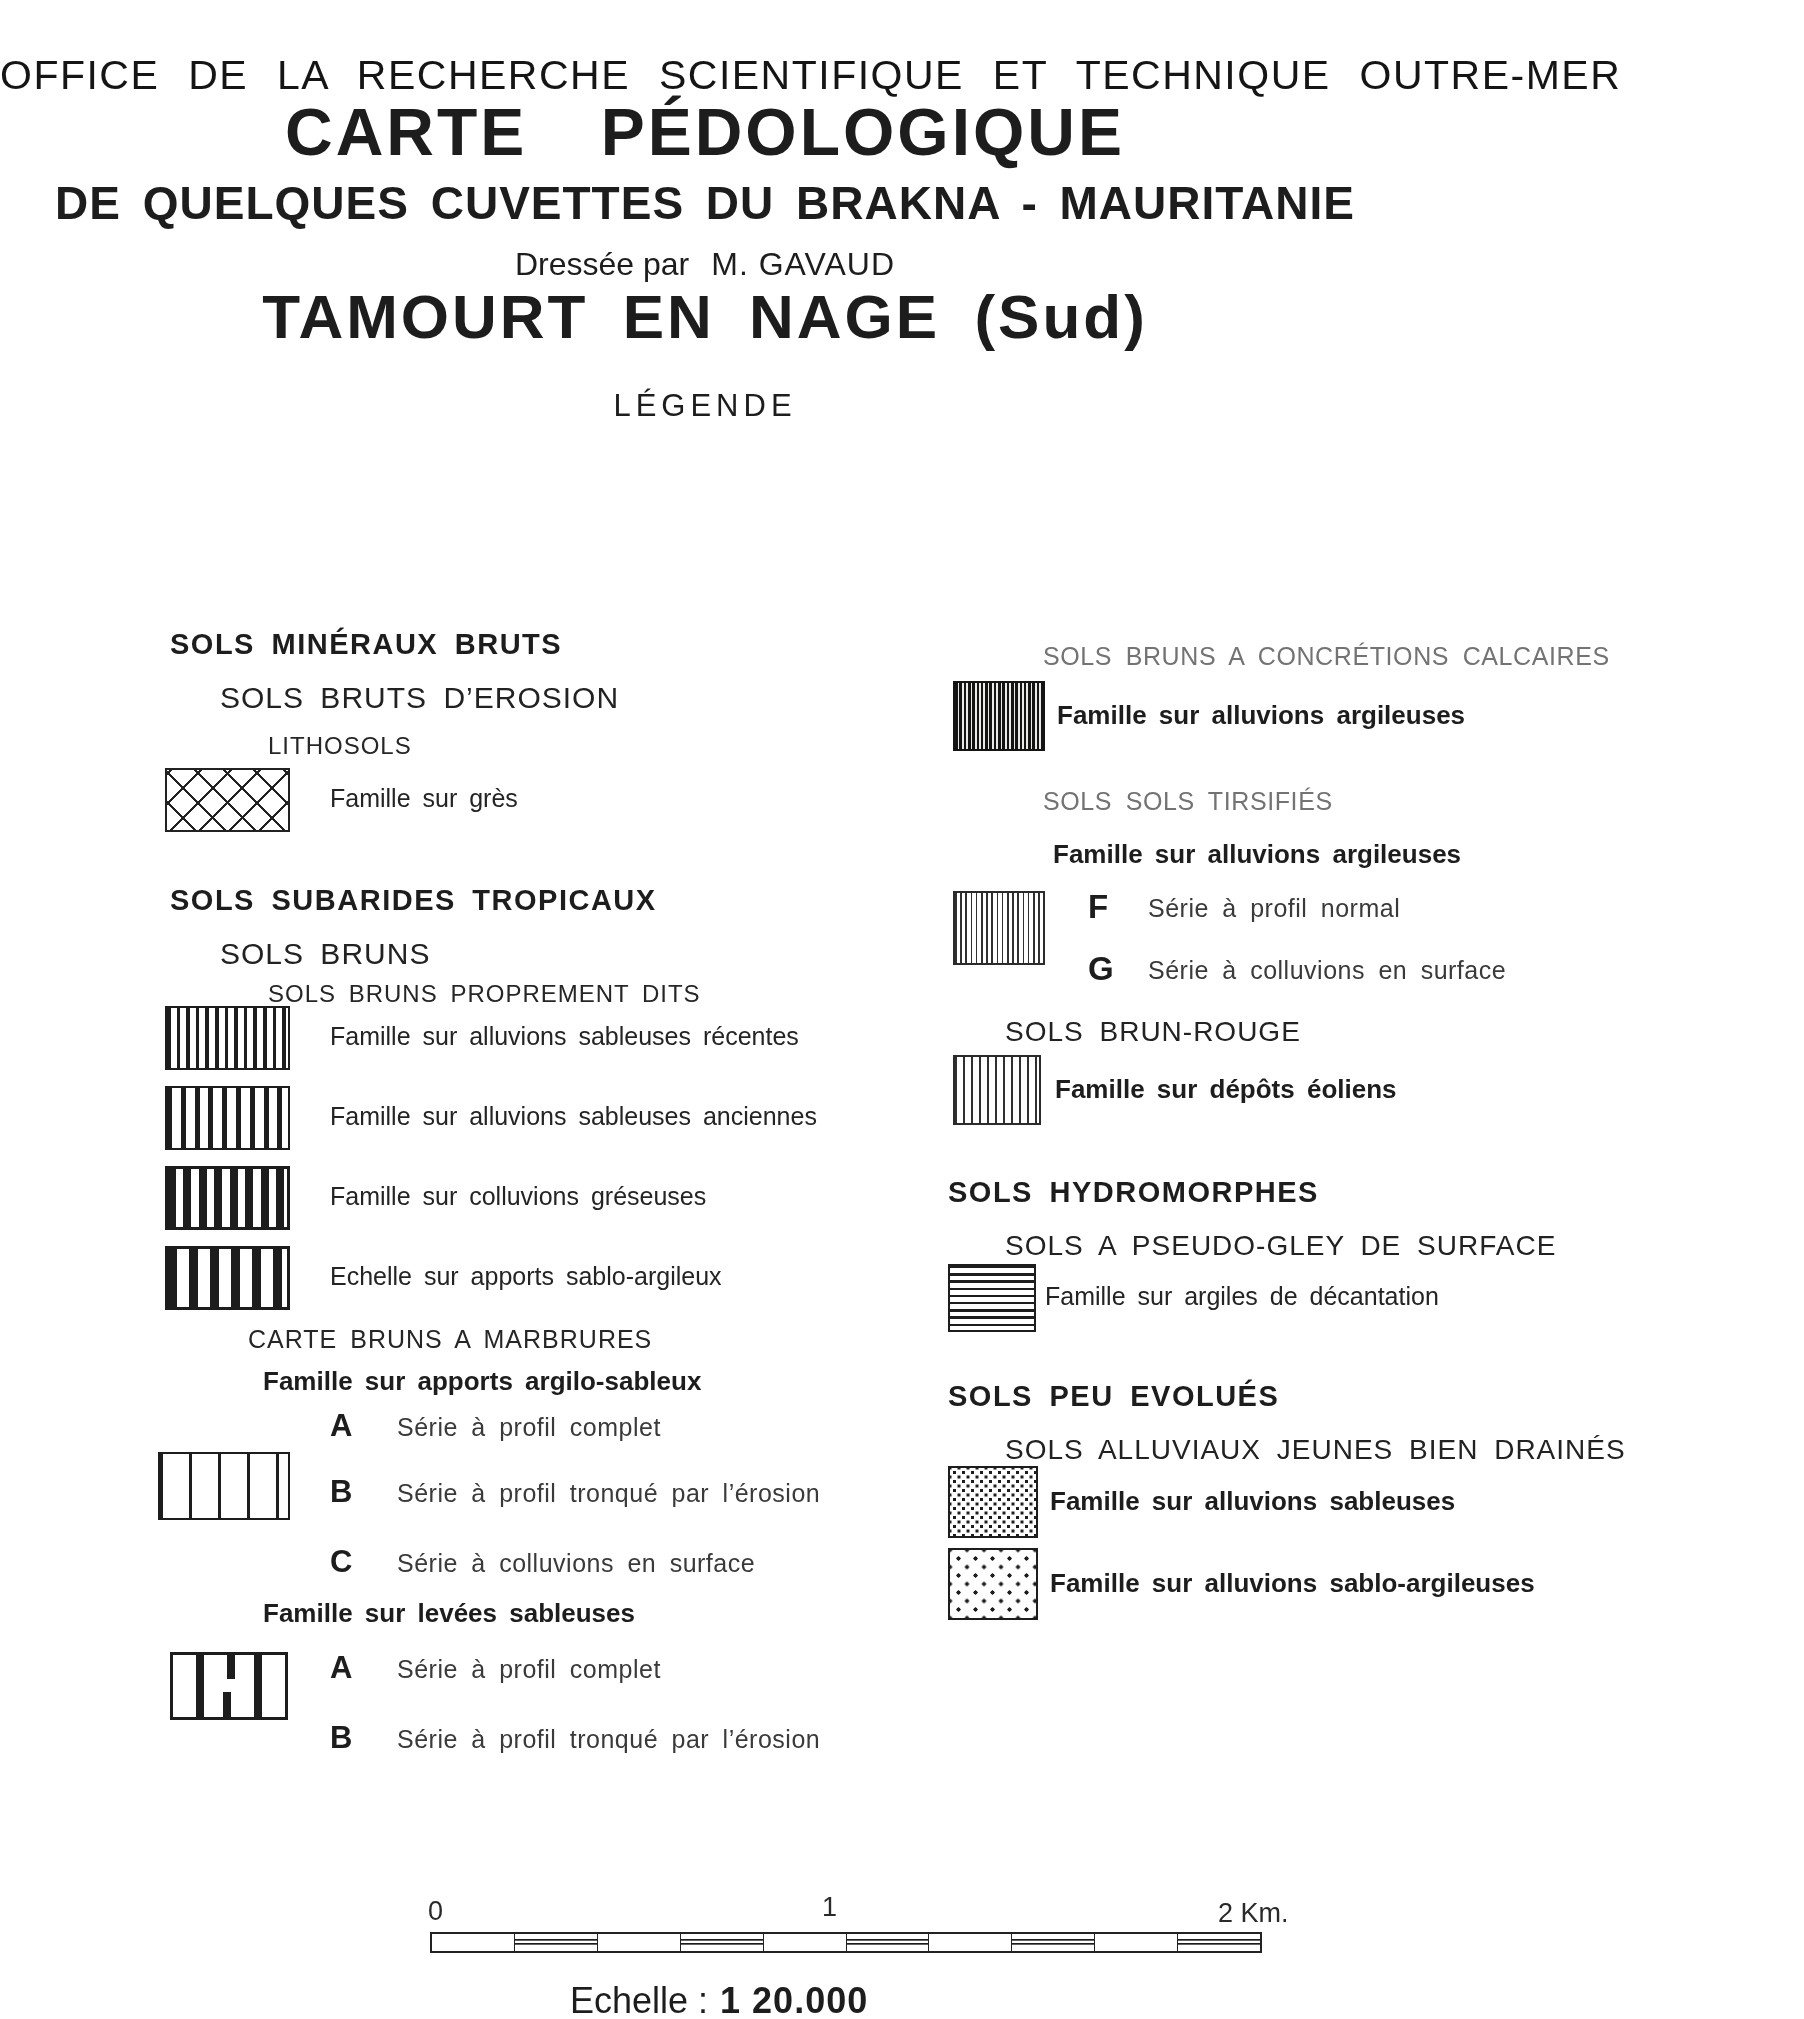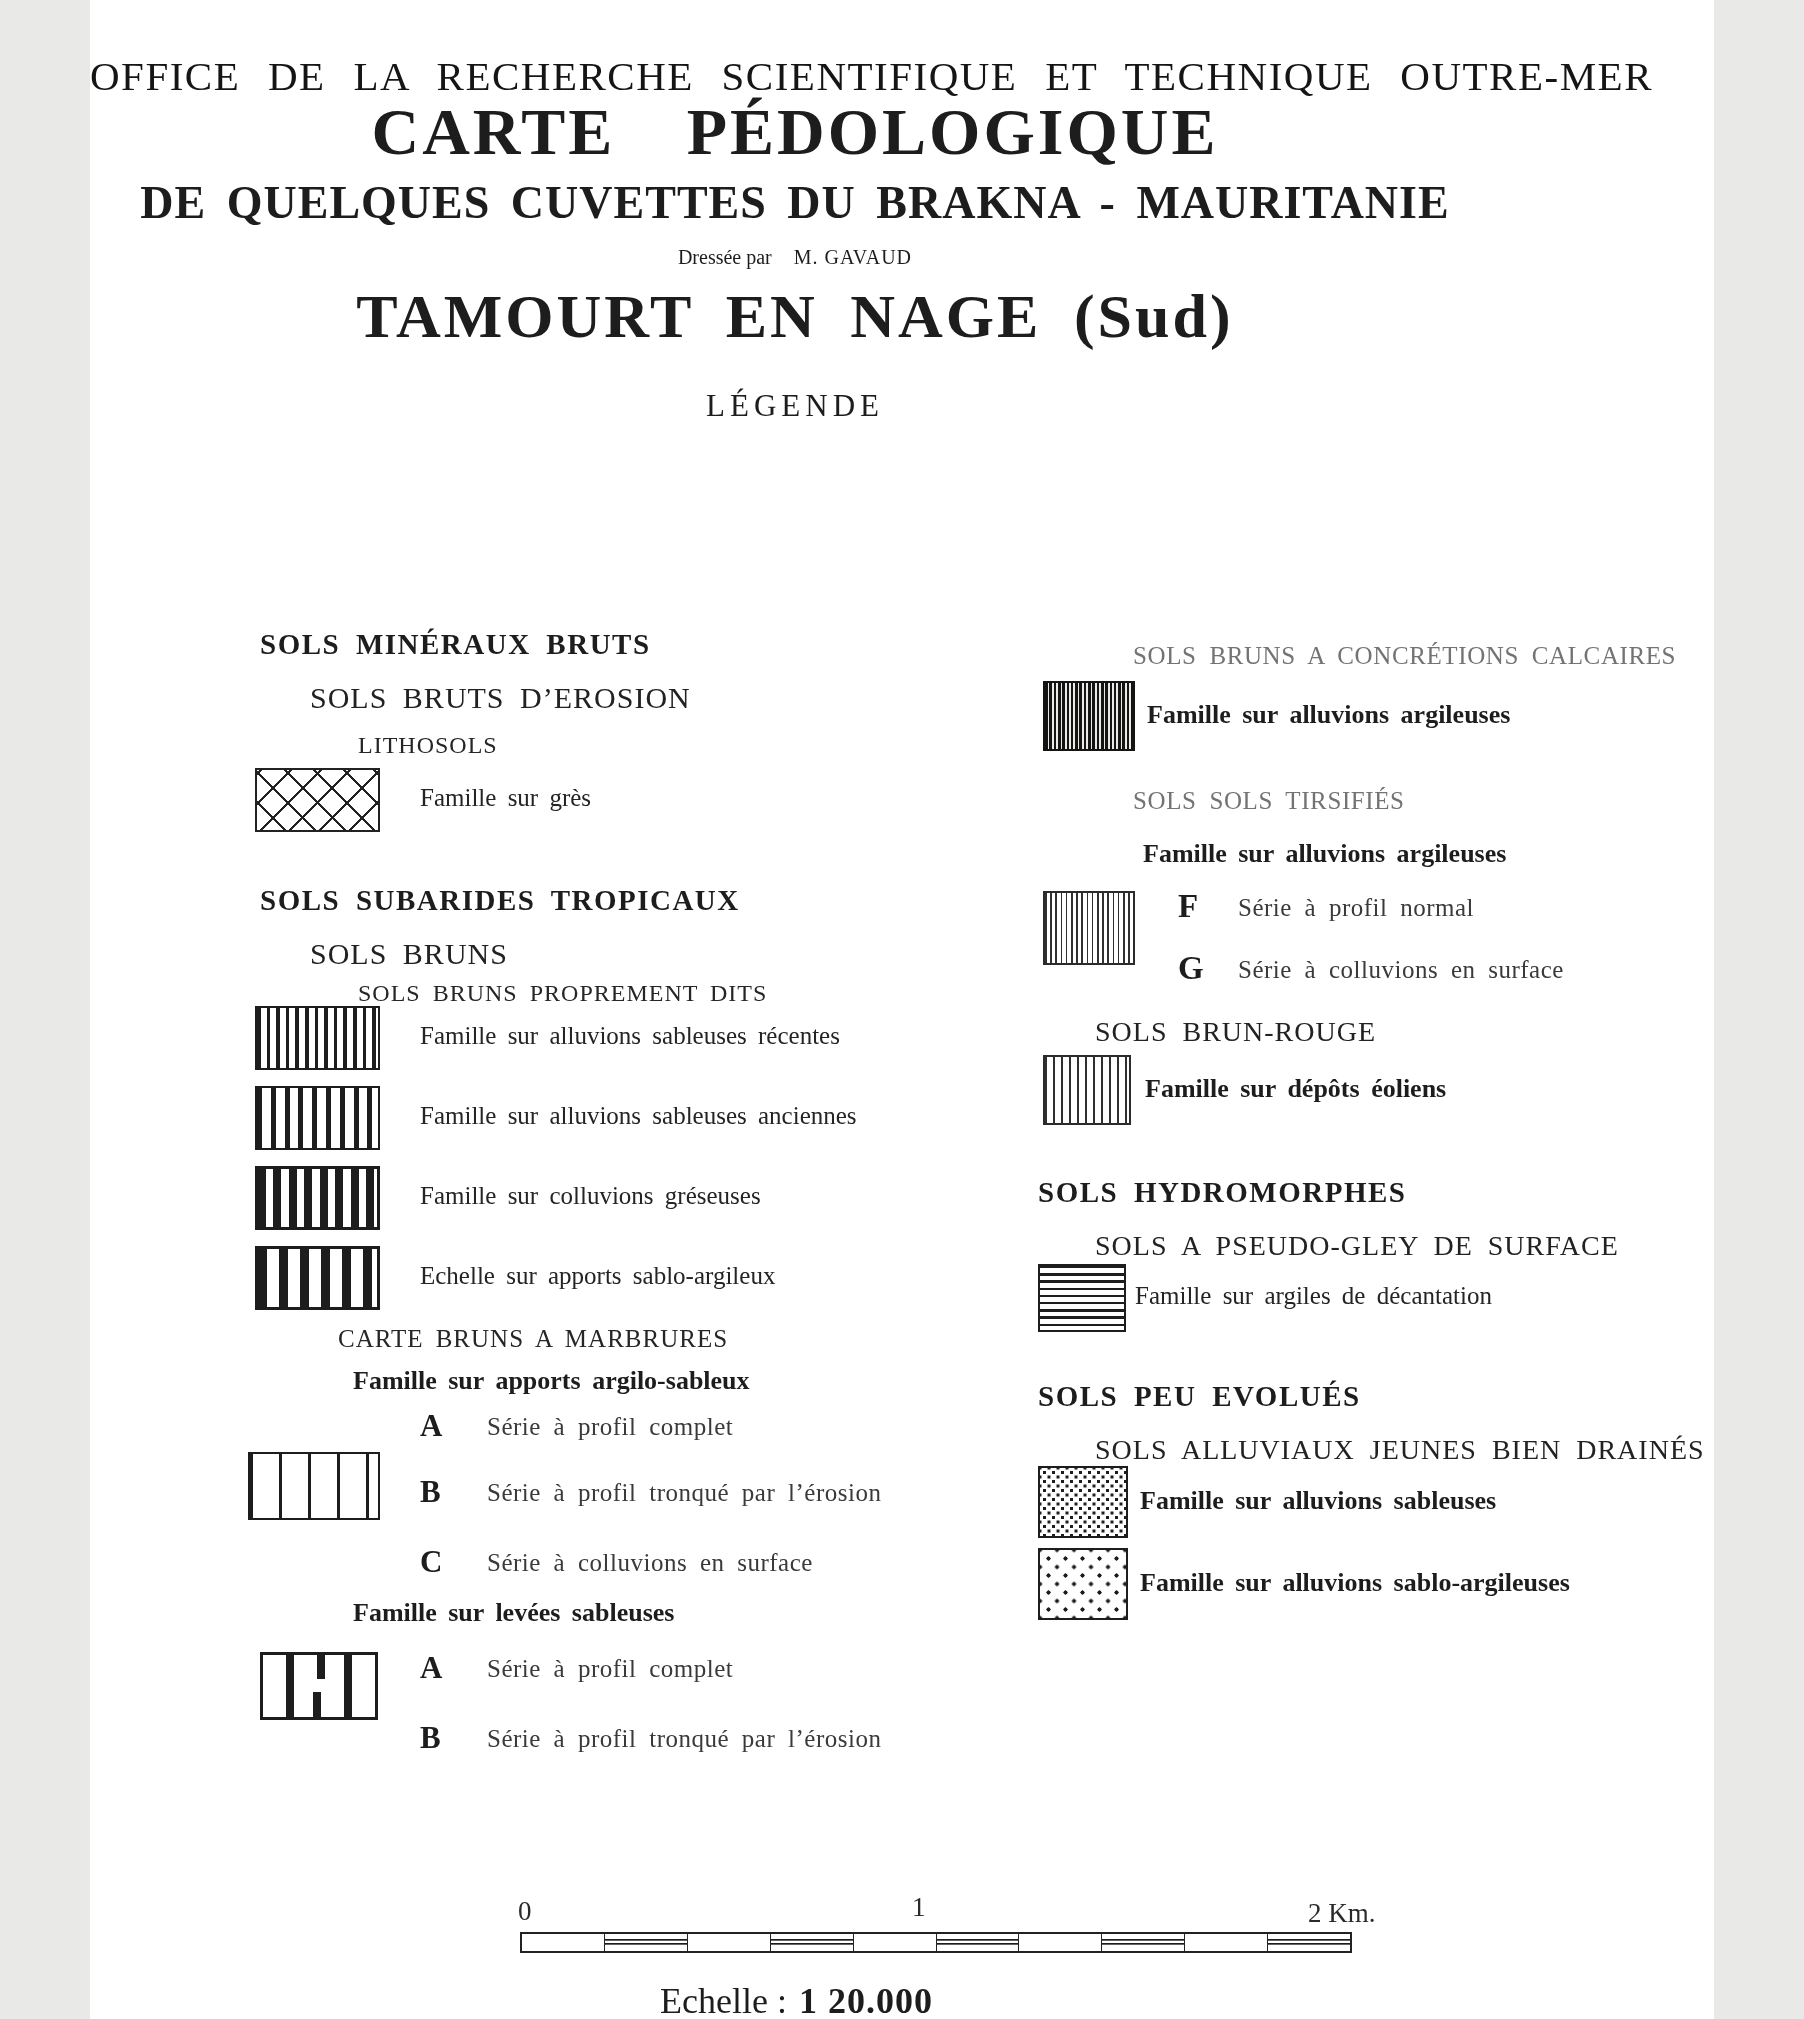--- a/index.html
+++ b/index.html
@@ -1,28 +1,28 @@
 <!DOCTYPE html>
 <html><head>
 <meta charset="utf-8">
 <style>
   html,body{margin:0;padding:0;background:#e9e9e7;}
   .page{
-    position:relative; width:1624px; height:2019px; margin:0 auto;
+    position:relative; width:1804px; height:2019px; margin:0 auto;
     background:#ffffff; color:#1d1d1d; overflow:hidden;
-    font-family:Liberation Serif, serif;
+    font-family:Liberation Sans, sans-serif;
   }
   .abs{position:absolute; white-space:nowrap;}
 
   
   .hline{position:absolute; left:0; width:1410px; text-align:center; white-space:nowrap;}
   .org{top:52px; font-size:41px; font-weight:400; letter-spacing:1.5px; word-spacing:16px; color:#151515;}
   .maintitle{top:94px; font-size:66px; font-weight:800; letter-spacing:3px; word-spacing:52px;}
   .subtitle{top:176px; font-size:46px; font-weight:700; letter-spacing:1px; word-spacing:8px;}
-  .byline{top:246px; font-size:20px; font-weight:400;}
+  .byline{top:246px; font-size:32px; font-weight:400;}
   .byline .author{margin-left:22px; letter-spacing:1px;}
   .sheettitle{top:281px; font-size:62px; font-weight:900; letter-spacing:3px; word-spacing:14px;}
   .legendhead{top:388px; font-size:31px; font-weight:400; letter-spacing:5px;}
 
   
   .h1{font-weight:700; font-size:29px; letter-spacing:1.5px; word-spacing:7px;}
   .h2{font-weight:400; font-size:30px; letter-spacing:1px; word-spacing:7px; color:#222;margin-left:20px;}
   .h2s{font-weight:400; font-size:25px; letter-spacing:0.6px; word-spacing:6px; color:#737373;}
   .h3{font-weight:400; font-size:24px; letter-spacing:1px; word-spacing:5px; color:#262626;}
   .fam{font-size:25px; font-weight:400; word-spacing:5px; color:#242424;}

